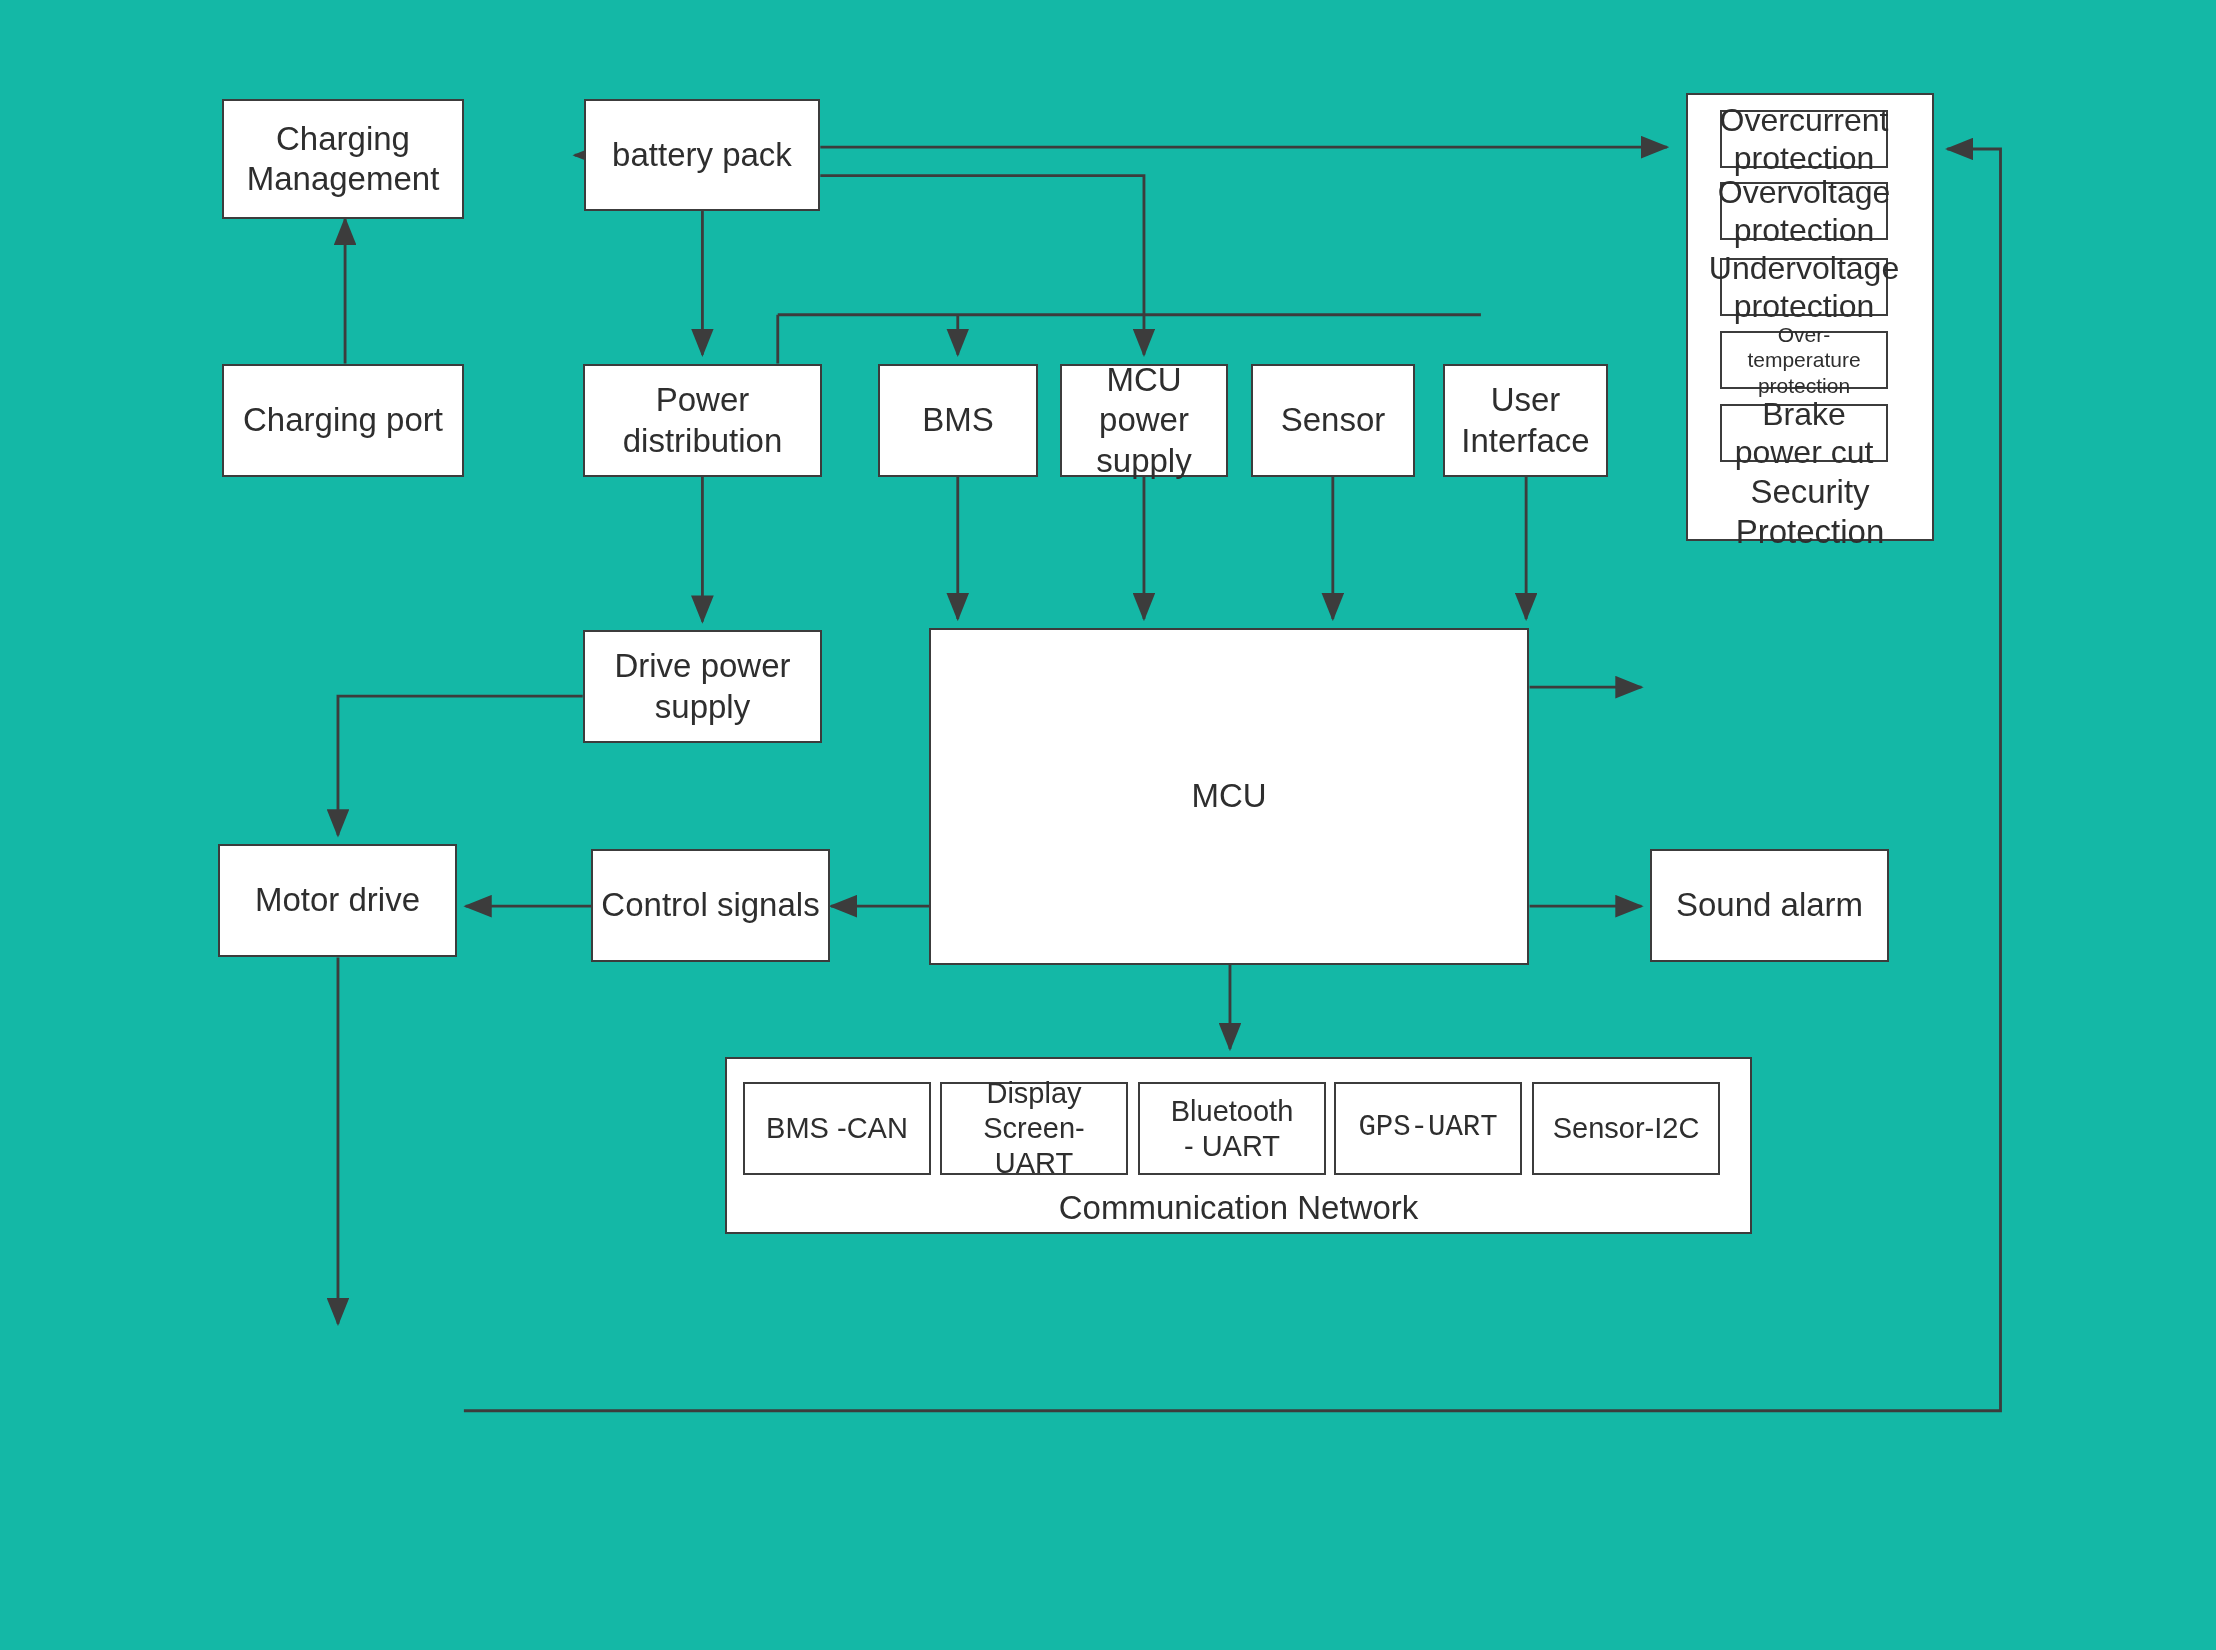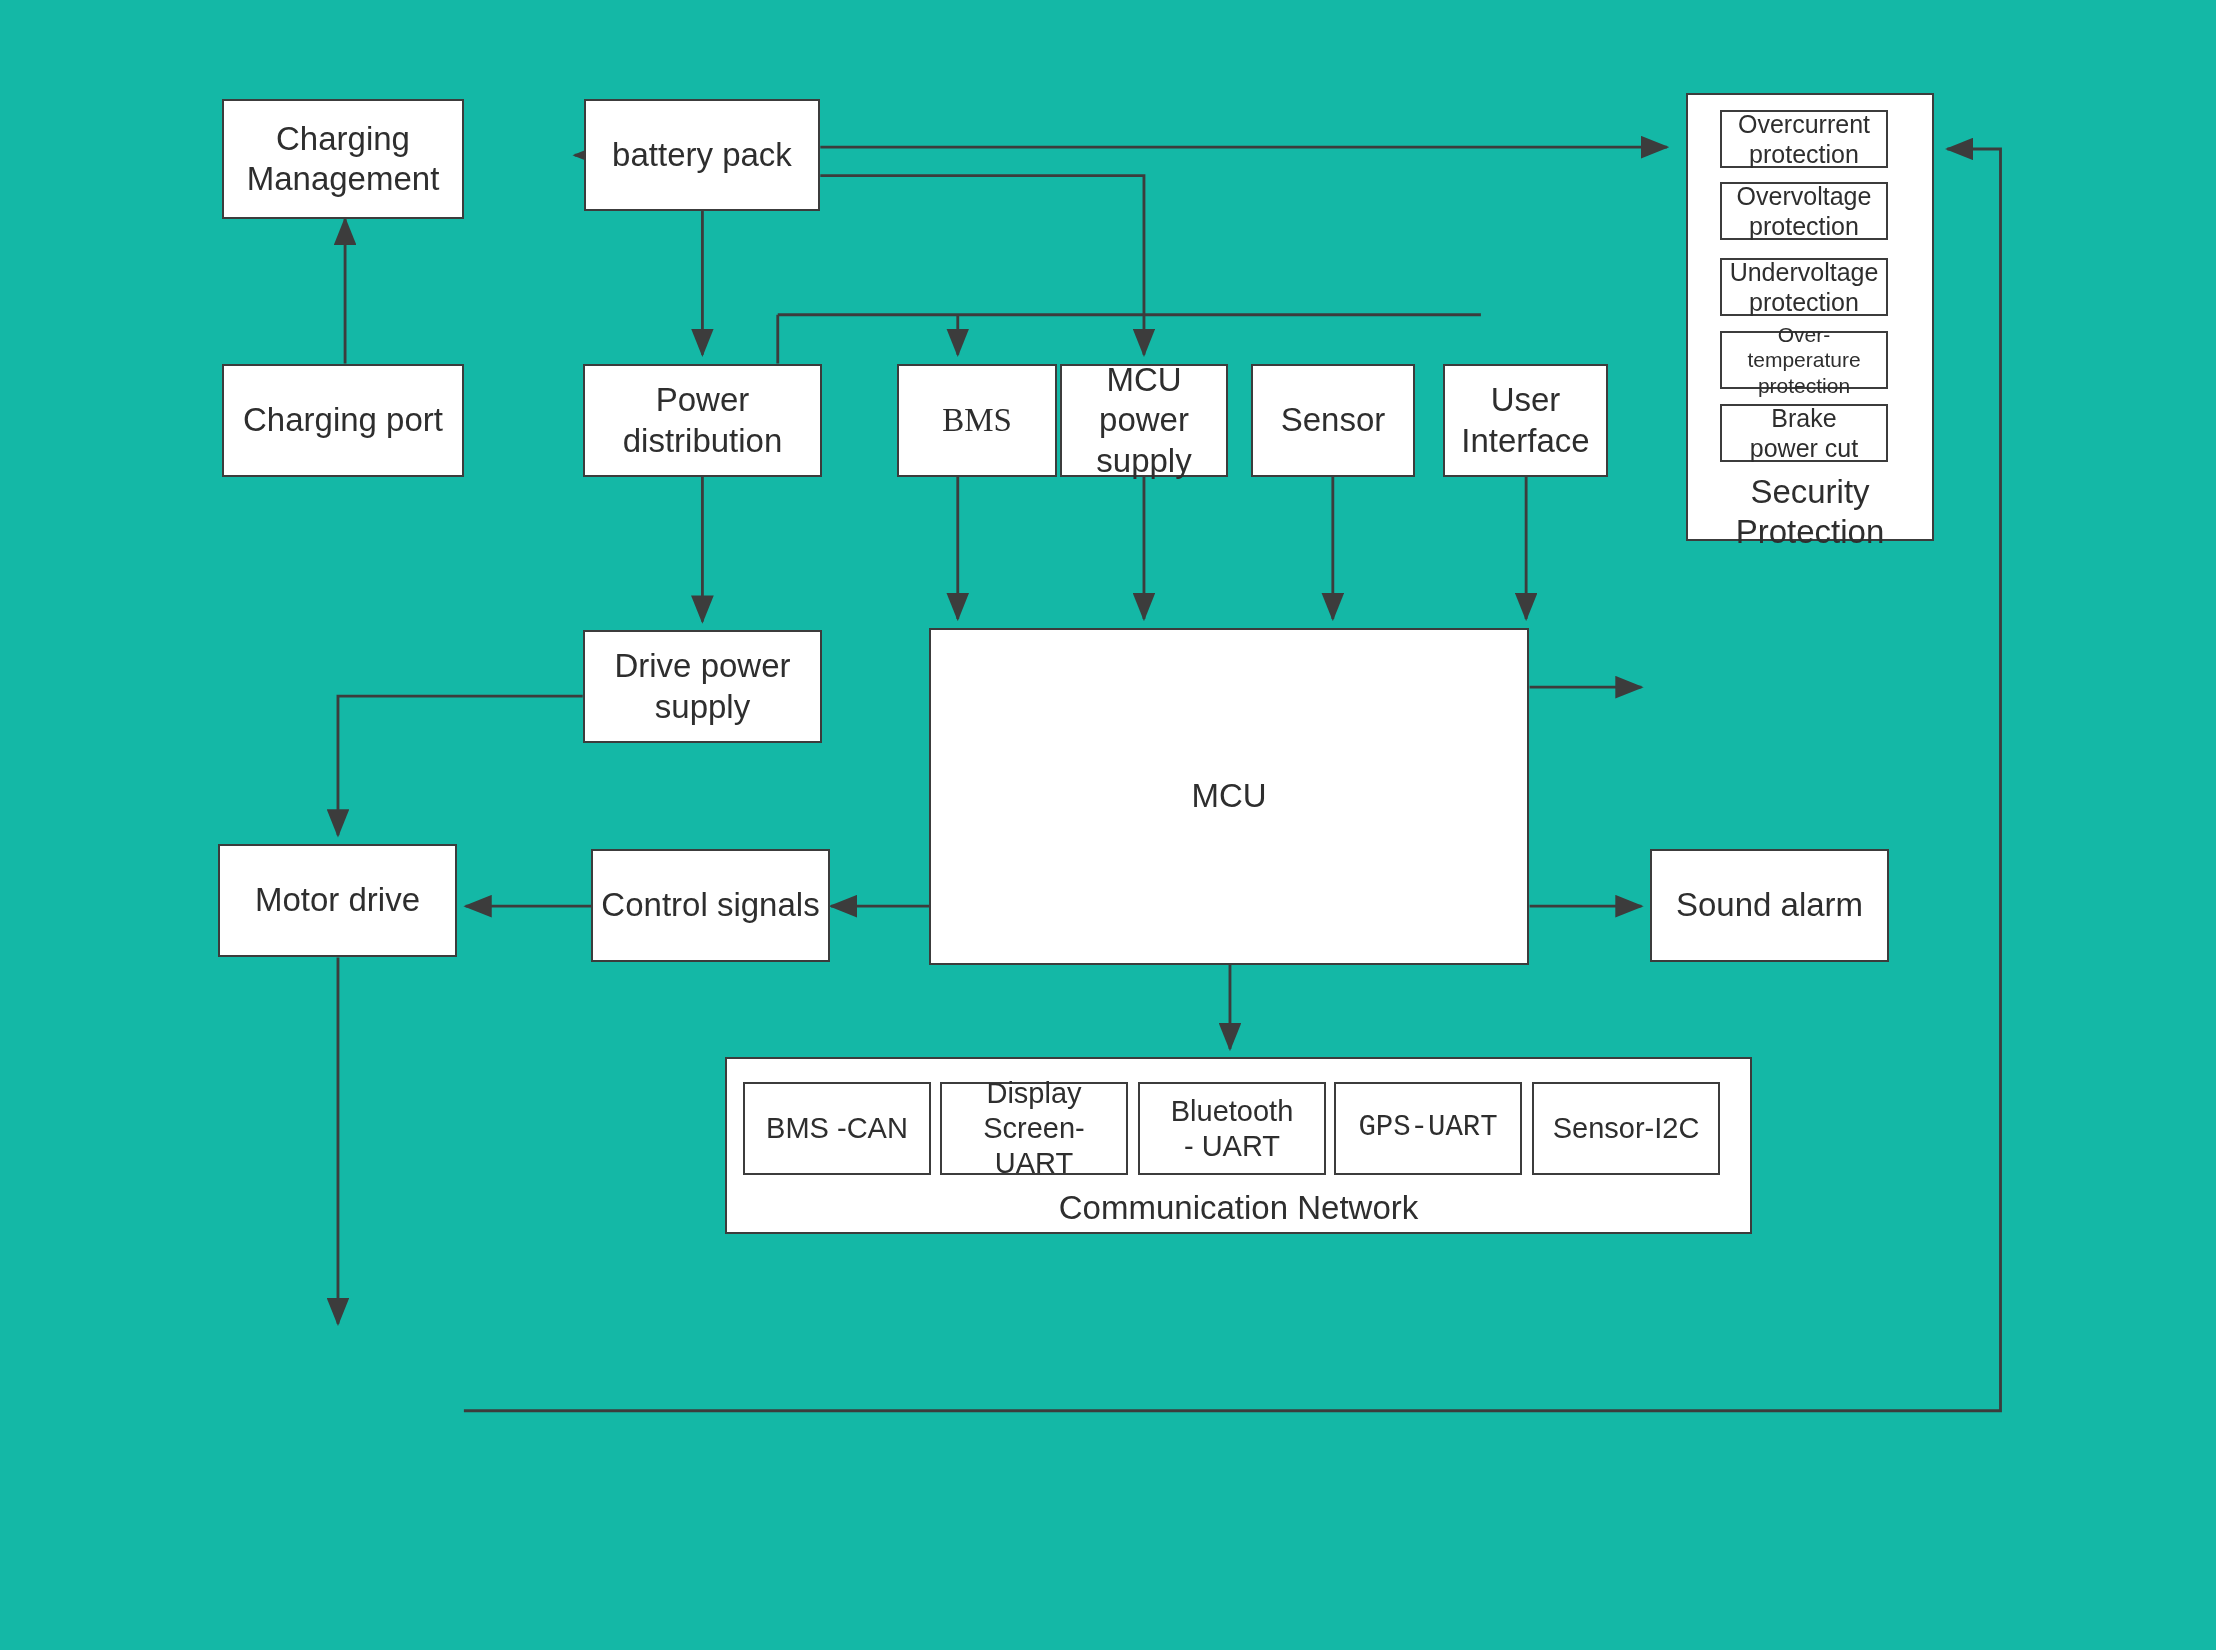--- a/index.html
+++ b/index.html
@@ -60,21 +60,21 @@
   .sub-node {
     position: absolute;
     box-sizing: border-box;
     border: 2.2px solid #3c3c3c;
     background: #ffffff;
     display: flex;
     align-items: center;
     justify-content: center;
     text-align: center;
     line-height: 1.2;
-    font-size: 25px;
+    font-size: 32px;
     color: #2e2e2e;
     z-index: 3;
     padding: 0.9px 2.7px;
   }
   .sub-node.small {
     font-size: 21px;
   }
   .comm-node {
     font-size: 29px;
   }
@@ -149,21 +149,21 @@
 
   <div class="node" style="left:584px; top:99px; width:236px; height:112px;">
     <span style="white-space:pre-line;">battery pack</span>
   </div>
 
   <div class="node" style="left:583px; top:364px; width:239px; height:113px;">
     <span style="white-space:pre-line;">Power
 distribution</span>
   </div>
 
-  <div class="node" style="left:897px; top:364px; width:160px; height:113px;font-family:Liberation Serif, serif;">
+  <div class="node" style="left:878px; top:364px; width:160px; height:113px;">
     <span style="white-space:pre-line;">BMS</span>
   </div>
 
   <div class="node" style="left:1060px; top:364px; width:168px; height:113px;">
     <span style="white-space:pre-line;">MCU
 power
 supply</span>
   </div>
 
   <div class="node" style="left:1251px; top:364px; width:164px; height:113px;">

